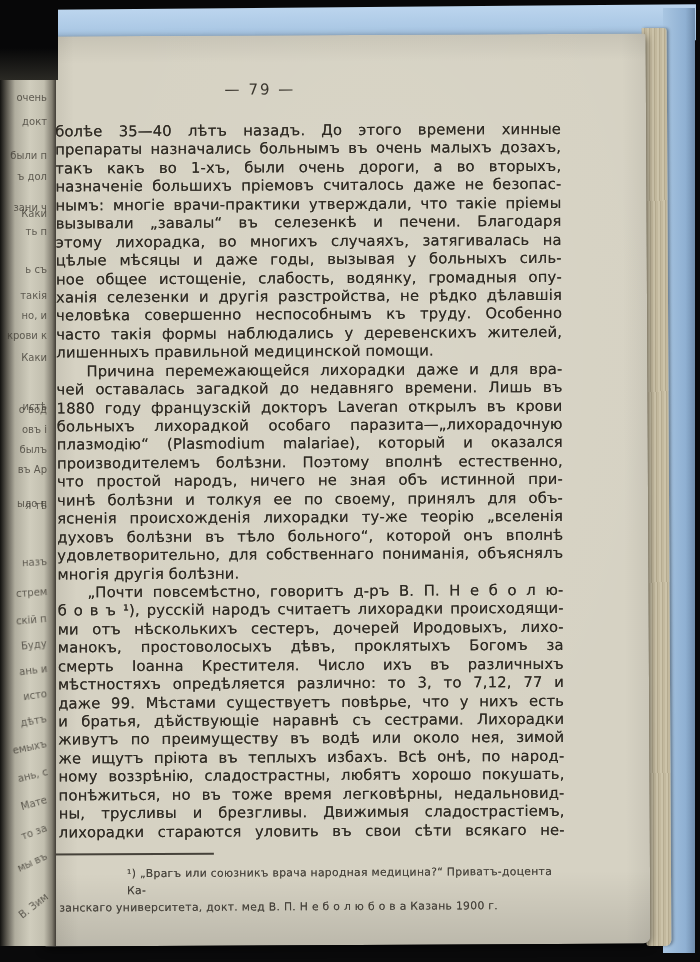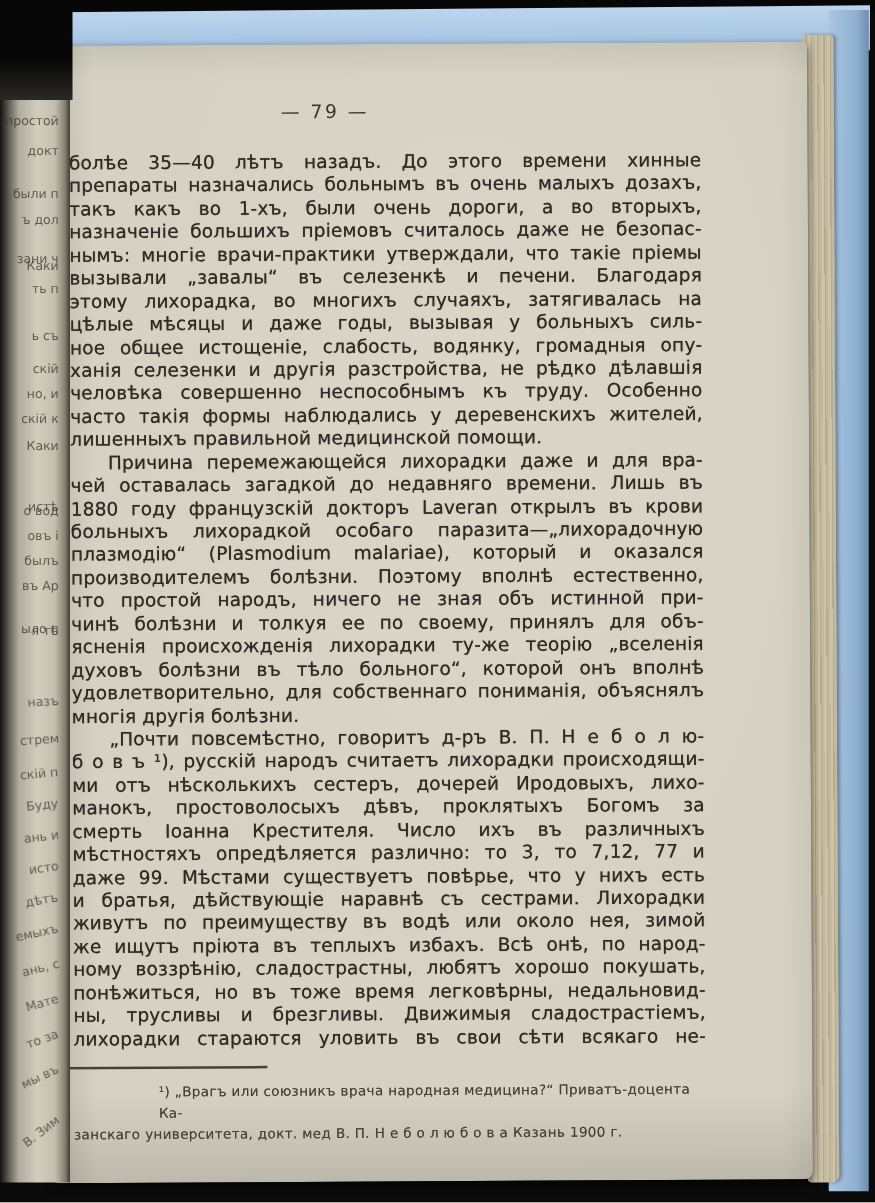--- a/index.html
+++ b/index.html
@@ -141,31 +141,31 @@
     </div>
 
     <div class="foot-rule"></div>
     <div class="footnote">
       <div class="fline1">¹) „Врагъ или союзникъ врача народная медицина?“ Приватъ-доцента Ка-</div>
       <div class="fline2">занскаго университета, докт. мед В. П. Н е б о л ю б о в а  Казань 1900 г.</div>
     </div>
   </div>
 
   <div class="left-curl">
-    <span class="frag" style="top:14px">простой</span>
+    <span class="frag" style="top:14px">очень</span>
     <span class="frag" style="top:38px">докт</span>
     <span class="frag" style="top:72px">были п</span>
     <span class="frag" style="top:93px">ъ дол</span>
     <span class="frag" style="top:124px">зани ч</span>
     <span class="frag" style="top:130px">Каки</span>
     <span class="frag" style="top:148px">ть п</span>
     <span class="frag" style="top:186px">ь съ</span>
-    <span class="frag" style="top:212px">скій</span>
+    <span class="frag" style="top:212px">такія</span>
     <span class="frag" style="top:232px">но, и</span>
-    <span class="frag" style="top:252px">скій к</span>
+    <span class="frag" style="top:252px">крови к</span>
     <span class="frag" style="top:274px">Каки</span>
     <span class="frag" style="top:323px">истѣ</span>
     <span class="frag" style="top:326px">о вод</span>
     <span class="frag" style="top:346px">овъ і</span>
     <span class="frag" style="top:366px">былъ</span>
     <span class="frag" style="top:386px">въ Ар</span>
     <span class="frag" style="top:420px">ыло п</span>
     <span class="frag" style="top:422px">я тѣ</span>
     <span class="frag" style="top:478px;transform:rotate(-3deg)">назъ</span>
     <span class="frag" style="top:508px;transform:rotate(-4deg)">стрем</span>

